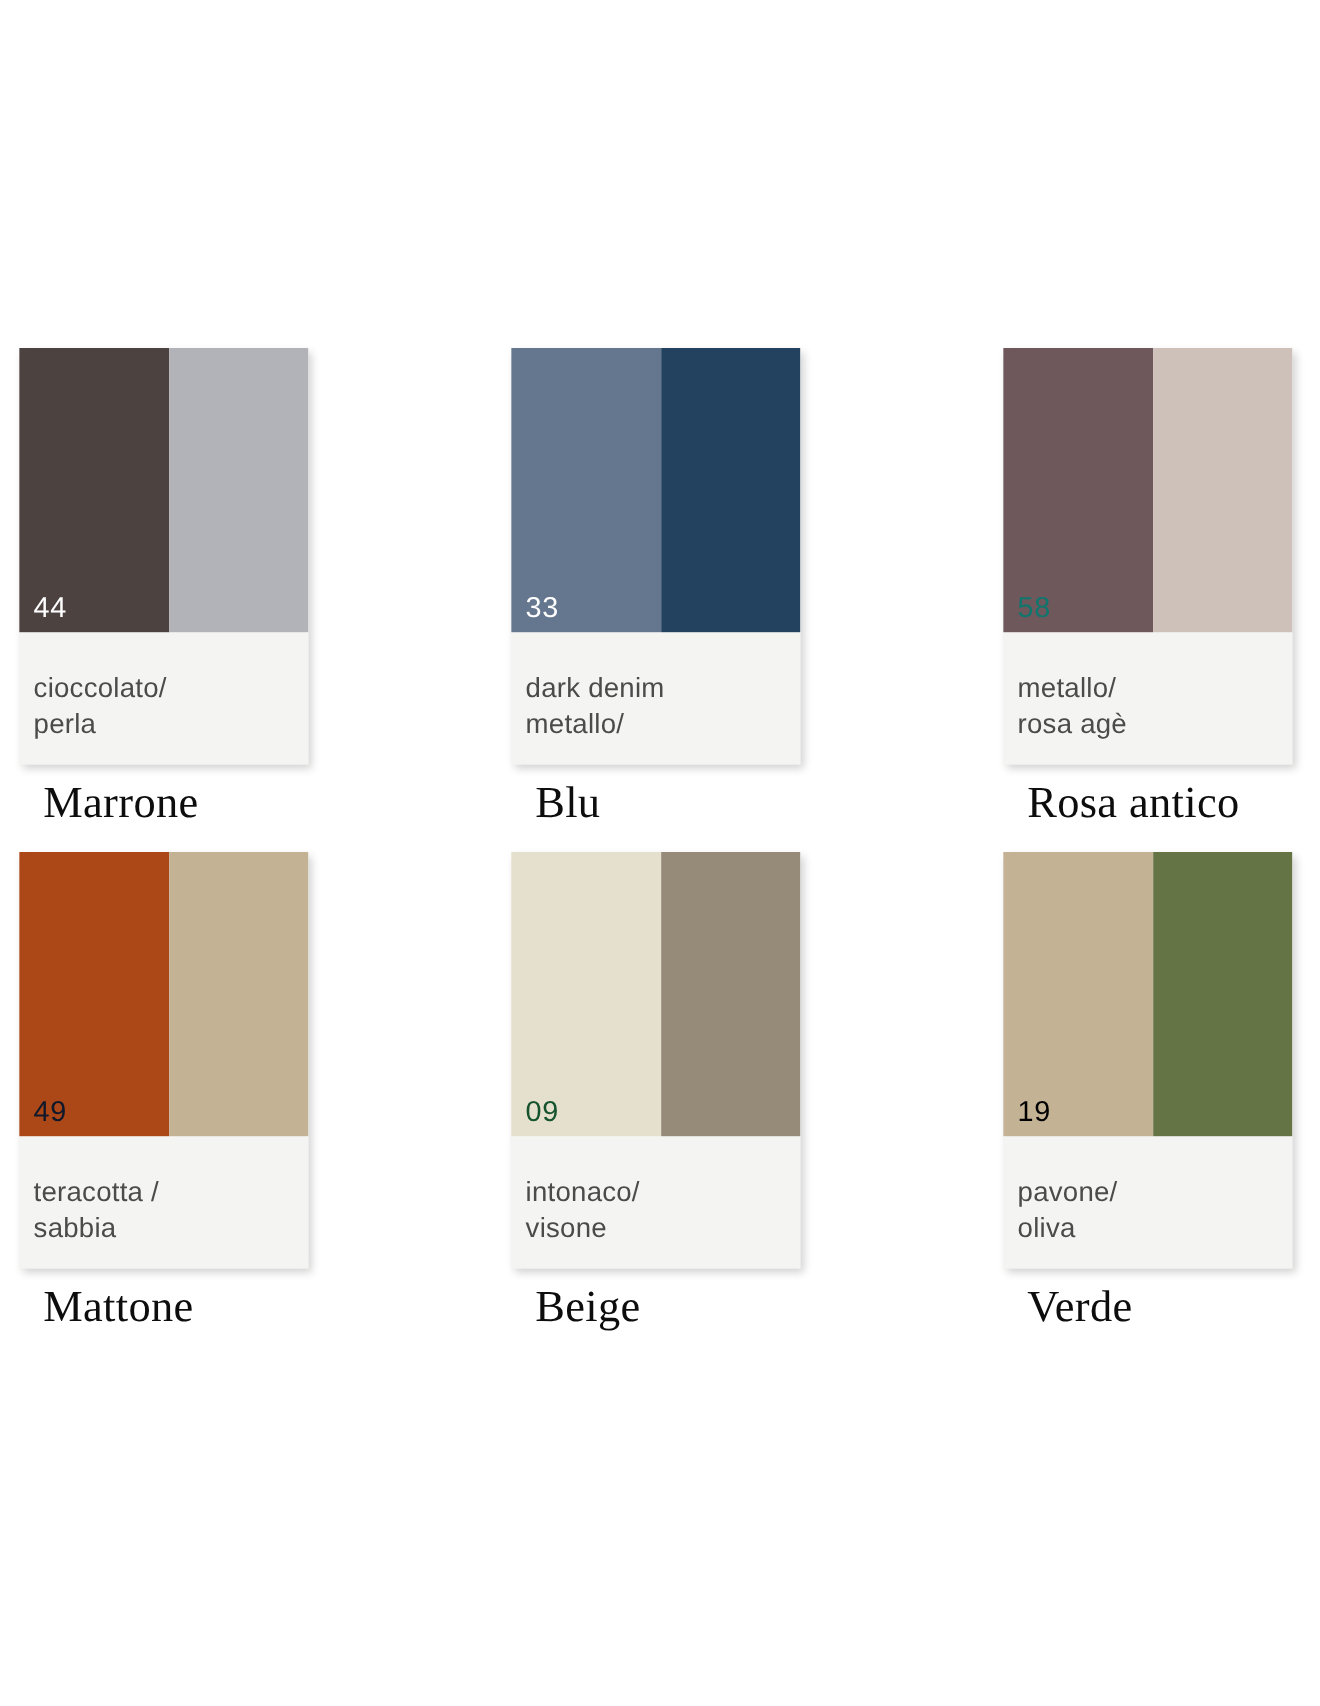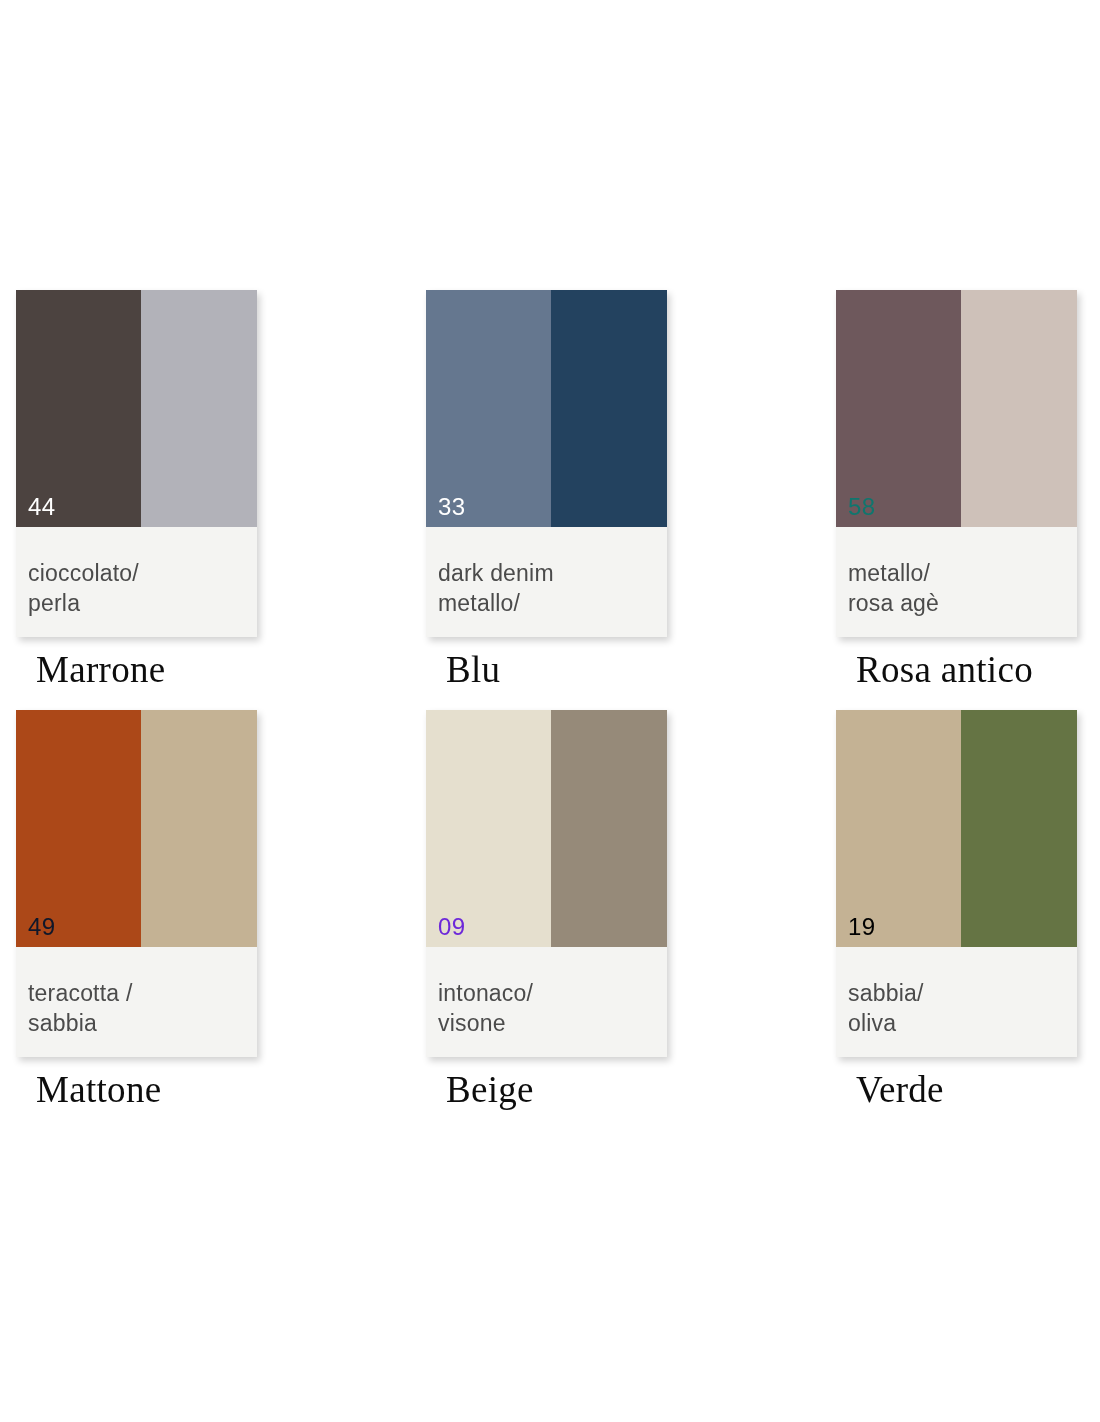--- a/index.html
+++ b/index.html
@@ -154,39 +154,39 @@
         </div>
       </div>
       <div class="family">Mattone</div>
     </div>
 
     <div class="cell">
       <div class="card">
         <div class="color-block">
           <div class="swatch-left" style="background:#e5dfce;"></div>
           <div class="swatch-right" style="background:#968a79;"></div>
-          <span class="code" style="color: #6d28d9;">09</span>
+          <span class="code" style="color: #14532d;">09</span>
         </div>
         <div class="caption">
           <div class="caption-line">intonaco/</div>
           <div class="caption-line">visone</div>
         </div>
       </div>
       <div class="family">Beige</div>
     </div>
 
     <div class="cell">
       <div class="card">
         <div class="color-block">
           <div class="swatch-left" style="background:#c4b294;"></div>
           <div class="swatch-right" style="background:#657444;"></div>
           <span class="code" style="color: #000000;">19</span>
         </div>
         <div class="caption">
-          <div class="caption-line">sabbia/</div>
+          <div class="caption-line">pavone/</div>
           <div class="caption-line">oliva</div>
         </div>
       </div>
       <div class="family">Verde</div>
     </div>
 
   </div>
 </div>
 
 </body></html>

